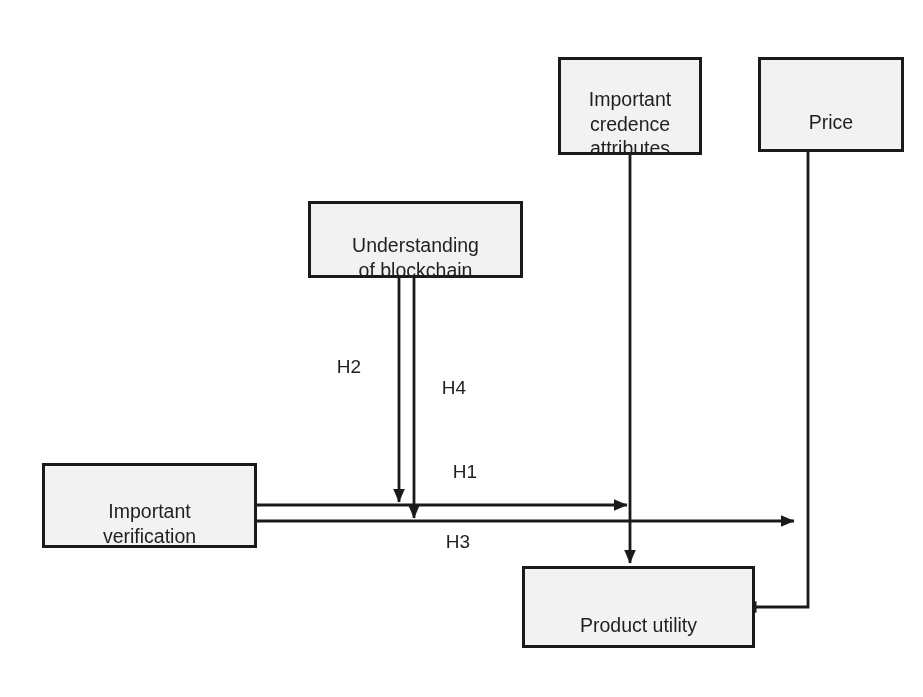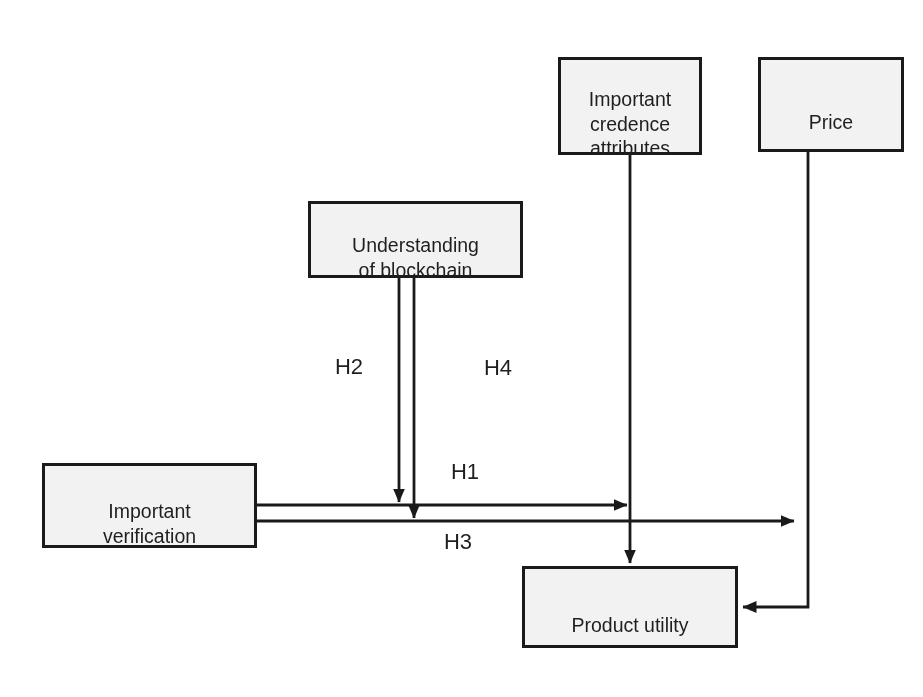--- a/index.html
+++ b/index.html
@@ -29,30 +29,30 @@
     font-size:19.5px;line-height:1.28;
     box-sizing:border-box;
   }
   .node span{display:block;margin-top:36px;}
   .node-credence{left:558px;top:57px;width:144px;height:98px;}
   .node-price{left:758px;top:57px;width:146px;height:95px;}
   .node-understanding{left:308px;top:201px;width:215px;height:77px;}
   .node-understanding span{max-width:140px;}
   .node-verification{left:42px;top:463px;width:215px;height:85px;}
   .node-verification span{max-width:140px;}
-  .node-utility{left:522px;top:566px;width:216px;height:82px;text-align:right;}
+  .node-utility{left:522px;top:566px;width:233px;height:82px;text-align:right;}
   .edge-label{
     position:absolute;
     transform:translate(-50%,-50%);
-    font-size:22px;
+    font-size:19px;
     background:var(--bg);
     padding:0 2px;
   }
   .label-h2{left:349px;top:367px;}
-  .label-h4{left:454px;top:368px;margin-left:44px;}
+  .label-h4{left:454px;top:388px;}
   .label-h1{left:465px;top:472px;}
   .label-h3{left:458px;top:542px;}
 </style>
 </head>
 <body>
 
 <div class="canvas">
 
   <svg class="wires" viewBox="0 0 923 697">
     <defs>

